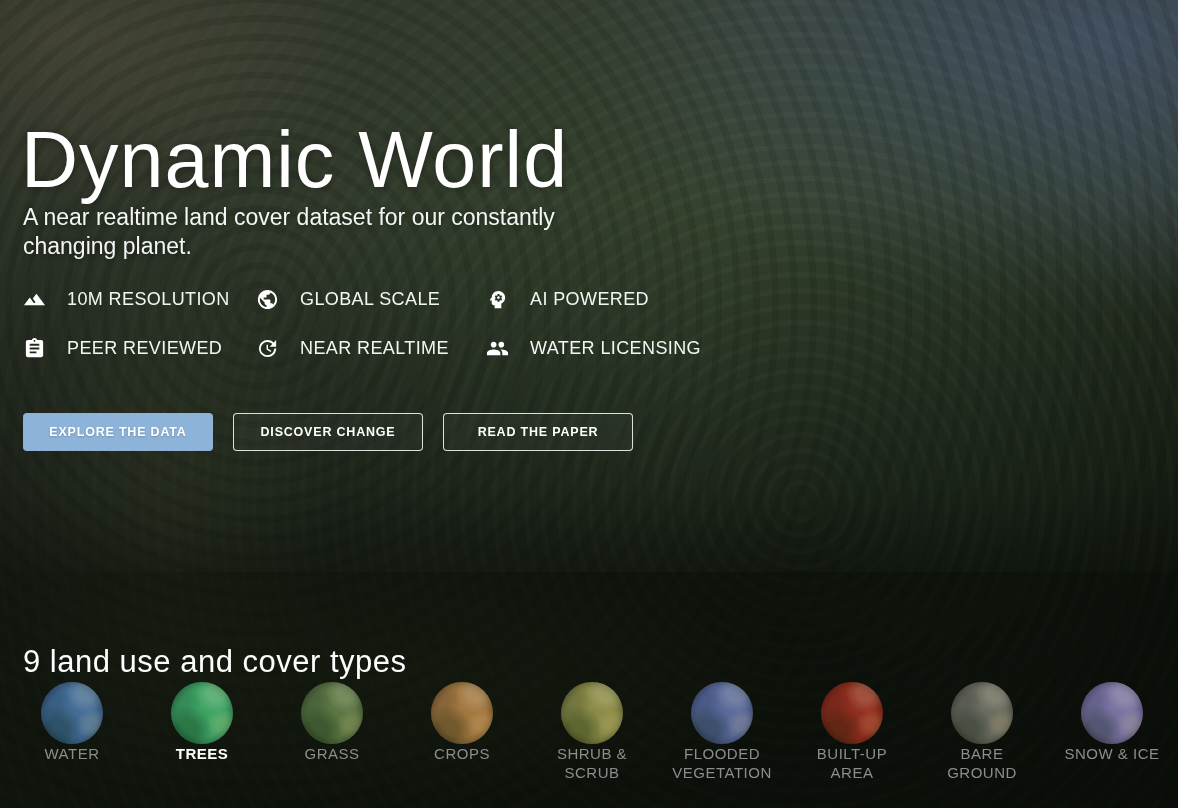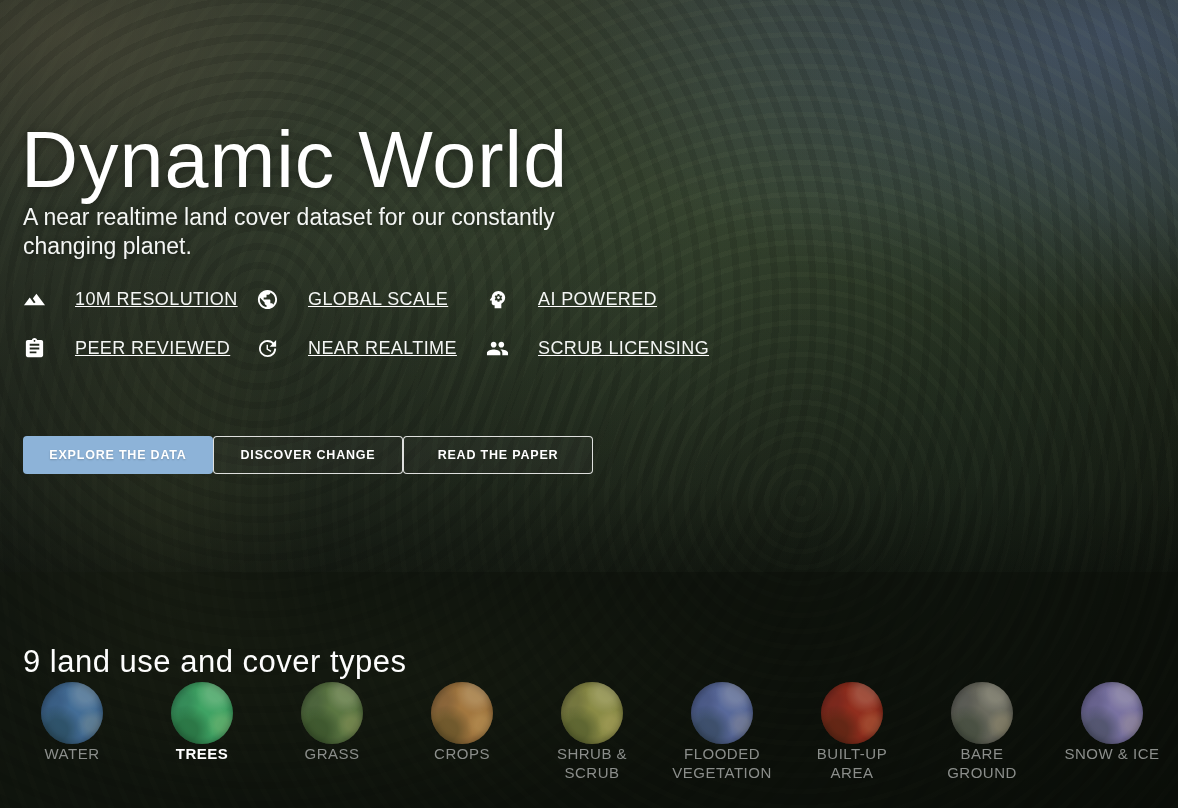--- a/index.html
+++ b/index.html
@@ -40,24 +40,24 @@
   }
   .subtitle{
     position:absolute;left:23px;top:180px;width:620px;
     font-size:23px;font-weight:300;line-height:29px;color:#f4f6f4;
     text-shadow:0 1px 6px rgba(0,0,0,.4);
   }
   .features{
     position:absolute;left:23px;top:288px;
     display:grid;grid-template-columns:233px 230px 240px;row-gap:26px;
   }
-  .feature{display:flex;align-items:center;gap:29px;height:23px;text-decoration:underline;}
+  .feature{display:flex;align-items:center;gap:21px;height:23px;}
   .feature svg{width:23px;height:23px;flex:0 0 auto;}
   .feature-label{font-size:18px;letter-spacing:.4px;color:#f4f6f4;white-space:nowrap;}
-  .buttons{position:absolute;left:23px;top:413px;display:flex;margin-top:23px;}
+  .buttons{position:absolute;left:23px;top:413px;display:flex;gap:20px;}
   .btn{
     width:190px;height:38px;border-radius:4px;box-sizing:border-box;
     display:flex;align-items:center;justify-content:center;
     font-size:12.5px;font-weight:700;letter-spacing:.8px;color:#fff;cursor:pointer;
     font-family:"Liberation Sans","DejaVu Sans",sans-serif;
   }
   .btn-primary{border:none;text-shadow:0 1px 2px rgba(0,0,0,.2);}
   .btn-outline{background:rgba(255,255,255,.03);border:1px solid rgba(255,255,255,.85);}
   
   .cover-section{
@@ -129,21 +129,21 @@
     <div class="feature">
       <svg viewBox="0 0 24 24" fill="#fff">
           <path d="M21 10.12h-6.78l2.74-2.82c-2.73-2.7-7.15-2.8-9.88-.1-2.73 2.71-2.73 7.08 0 9.79 2.73 2.71 7.15 2.71 9.88 0C18.32 15.65 19 14.08 19 12.1h2c0 1.98-.71 4.55-2.45 6.27-3.51 3.48-9.21 3.48-12.72 0-3.5-3.47-3.53-9.11-.02-12.58 3.51-3.47 9.14-3.47 12.65 0L21 3v7.12zM12.5 8v4.25l3.5 2.08-.72 1.21L11 13V8h1.5z"></path>
         </svg>
       <span class="feature-label">NEAR REALTIME</span>
     </div>
     <div class="feature">
       <svg viewBox="0 0 24 24" fill="#fff">
           <path d="M16 11c1.66 0 2.99-1.34 2.99-3S17.66 5 16 5c-1.66 0-3 1.34-3 3s1.34 3 3 3zm-8 0c1.66 0 2.99-1.34 2.99-3S9.66 5 8 5C6.34 5 5 6.34 5 8s1.34 3 3 3zm0 2c-2.33 0-7 1.17-7 3.5V19h14v-2.5c0-2.33-4.67-3.5-7-3.5zm8 0c-.29 0-.62.02-.97.05 1.16.84 1.97 1.97 1.97 3.45V19h6v-2.5c0-2.33-4.67-3.5-7-3.5z"></path>
         </svg>
-      <span class="feature-label">SCRUB LICENSING</span>
+      <span class="feature-label">WATER LICENSING</span>
     </div>
   </div>
 
   <div class="buttons">
     <button class="btn btn-primary" style="background-color: rgb(141, 179, 216);">EXPLORE THE DATA</button>
     <button class="btn btn-outline">DISCOVER CHANGE</button>
     <button class="btn btn-outline">READ THE PAPER</button>
   </div>
 
   <div class="cover-section">

